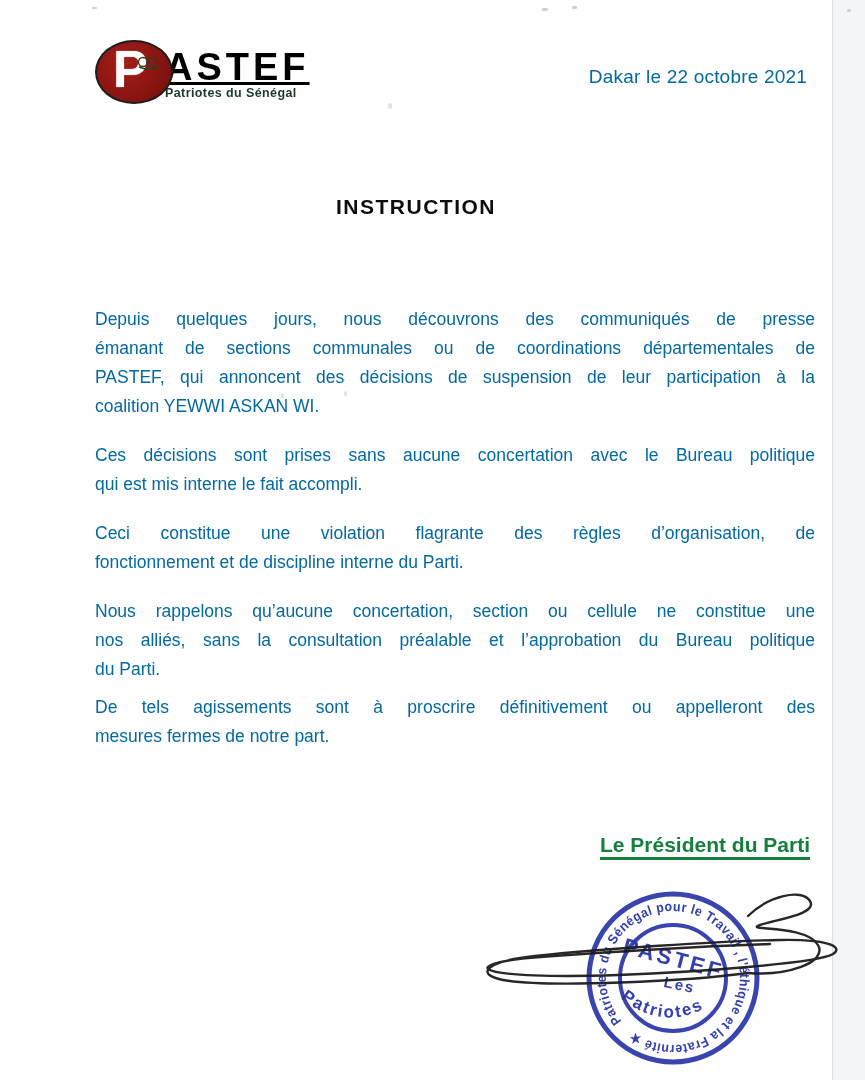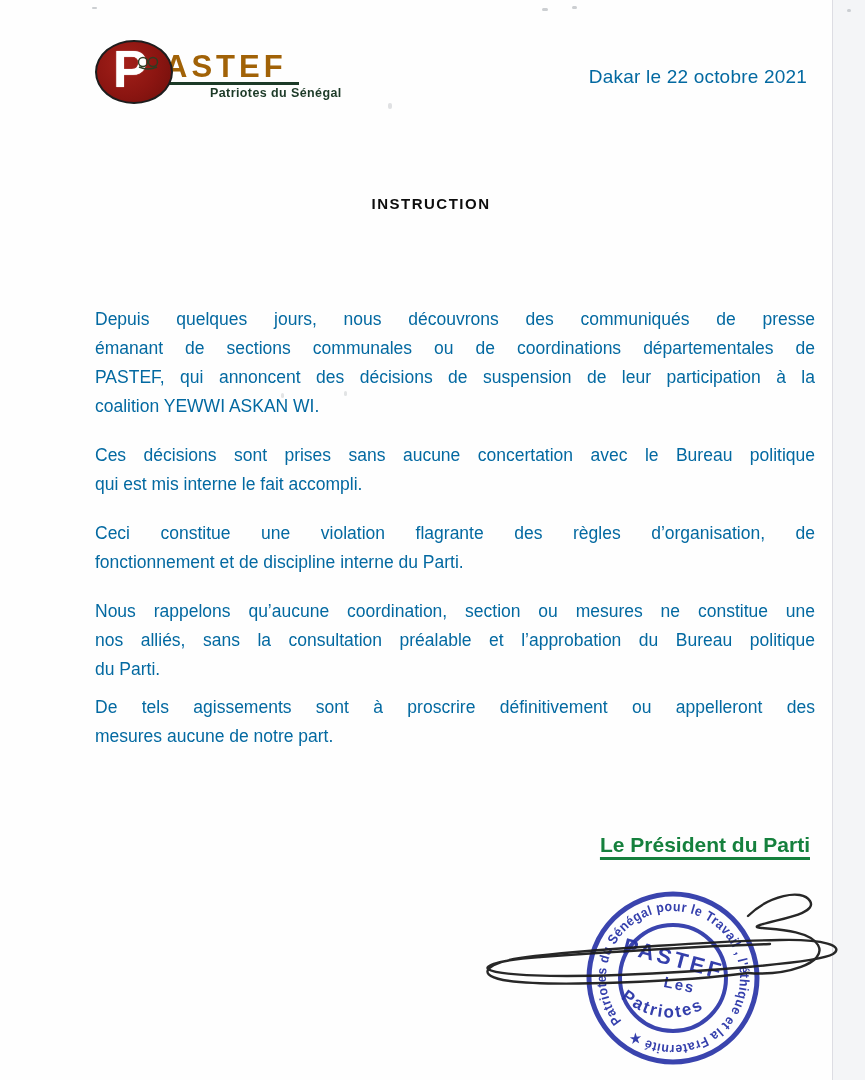--- a/index.html
+++ b/index.html
@@ -23,36 +23,36 @@
     border:2px solid #1d1d1d;box-sizing:border-box;flex:0 0 auto;
   }
   .logo-p{
     position:absolute;left:16px;top:-3px;
     font-size:52px;font-weight:bold;color:#ffffff;
     text-shadow:0 0 1px #fff;
   }
   .logo-crest{position:absolute;left:38px;top:12px;}
   .logo-right{margin-left:-8px;padding-top:13px;width:134px;}
   .logo-name{
-    font-size:31px;font-weight:bold;color:#a16207;letter-spacing:4px;
-    line-height:28px;display:block;
+    font-size:38px;font-weight:bold;color:#000000;letter-spacing:4px;
+    line-height:28px;display:block;text-decoration:underline;
   }
   .logo-rule{border-top:3px solid #1c3a27;margin:1px 0 1px 0;}
   .logo-tagline{
     font-size:12.5px;font-weight:bold;color:#1c3a27;letter-spacing:0.4px;
-    display:block;white-space:nowrap;margin-left:45px;
+    display:block;white-space:nowrap;
   }
 
   .date-line{
     position:absolute;top:66px;right:58px;
     font-size:19px;font-weight:normal;color:#0369a1;letter-spacing:0.2px;
   }
   .doc-title{
     position:absolute;top:195px;left:0;width:832px;text-align:center;
-    font-size:15px;font-weight:bold;color:#0d0d0d;letter-spacing:1.5px;margin-left:15px;
+    font-size:21px;font-weight:bold;color:#0d0d0d;letter-spacing:1.5px;
   }
 
   
   .doc-body{position:absolute;top:305px;left:95px;width:720px;font-size:17.5px;color:#0369a1;}
   .para{margin:0 0 20px 0;}
   .para:nth-child(4){margin-bottom:9px;}
   .line{line-height:29px;text-align:justify;text-align-last:justify;white-space:normal;}
   .line.last{text-align-last:left;}
 
   .sig-heading{
@@ -106,27 +106,27 @@
     </div>
   <div class="para">
       <div class="line">Ces décisions sont prises sans aucune concertation avec le Bureau politique</div>
       <div class="line last">qui est mis interne le fait accompli.</div>
     </div>
   <div class="para">
       <div class="line">Ceci constitue une violation flagrante des règles d’organisation, de</div>
       <div class="line last">fonctionnement et de discipline interne du Parti.</div>
     </div>
   <div class="para">
-      <div class="line">Nous rappelons qu’aucune coordination, section ou mesures ne constitue une</div>
+      <div class="line">Nous rappelons qu’aucune concertation, section ou cellule ne constitue une</div>
       <div class="line">nos alliés, sans la consultation préalable et l’approbation du Bureau politique</div>
       <div class="line last">du Parti.</div>
     </div>
   <div class="para">
       <div class="line">De tels agissements sont à proscrire définitivement ou appelleront des</div>
-      <div class="line last">mesures aucune de notre part.</div>
+      <div class="line last">mesures fermes de notre part.</div>
     </div>
 </div>
 
 <div class="sig-heading">Le Président du Parti</div>
 
 <div class="stamp-wrap">
   <svg width="395" height="228" viewBox="470 852 395 228">
     <defs>
       <path id="ringPath" d="M 621.7 1021.1 A 67 67 0 1 1 724.3 1021.1 A 67 67 0 0 1 621.7 1021.1" fill="none"></path>
       <path id="arcPatriotes" d="M 616 994 Q 672 1044 732 988" fill="none"></path>

